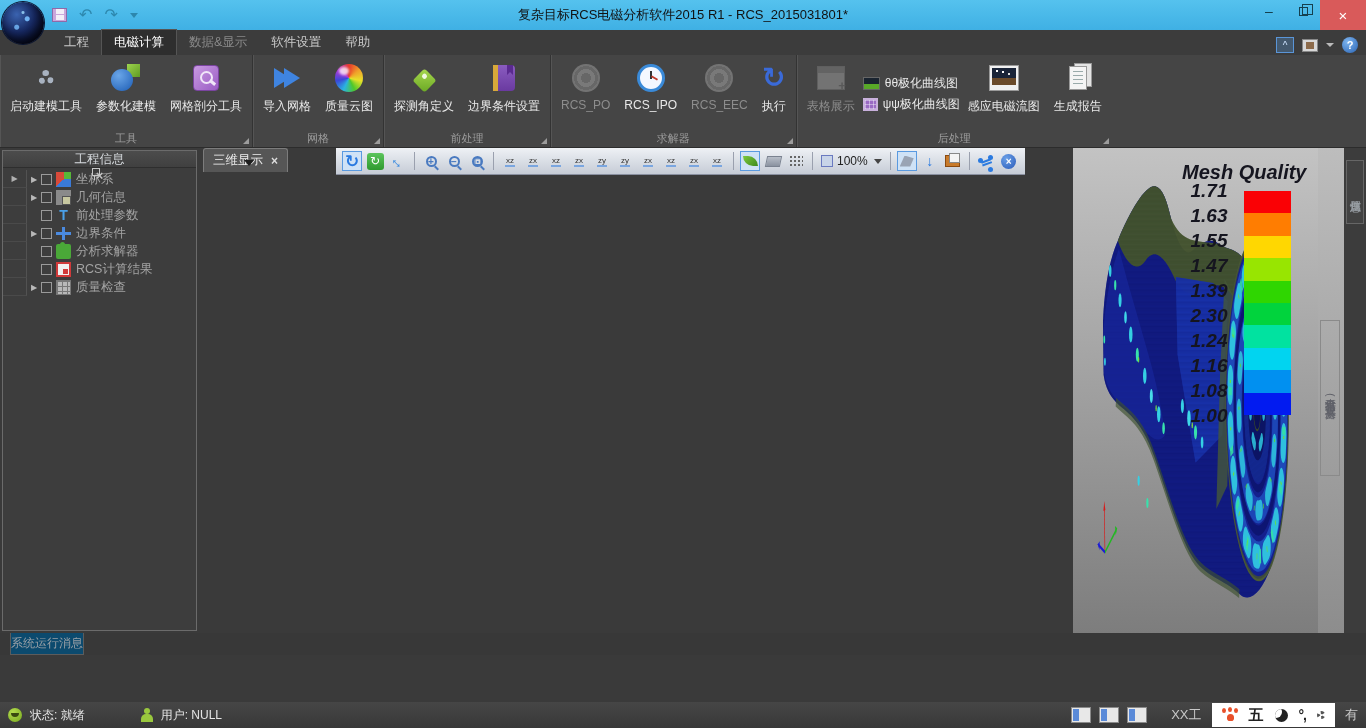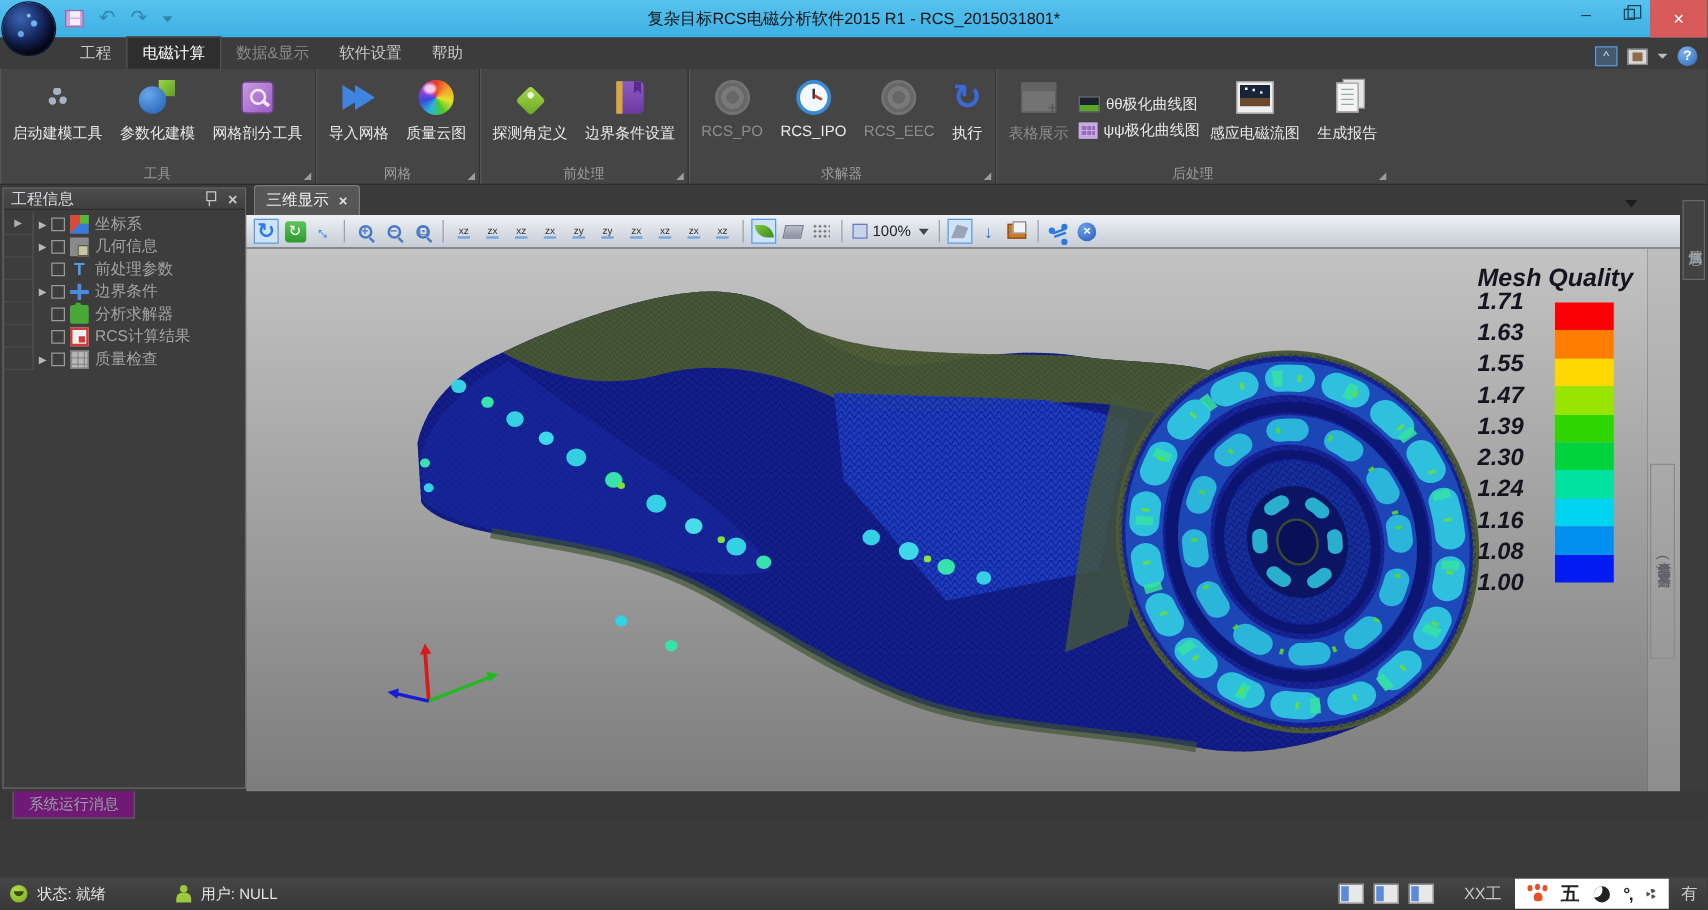--- a/index.html
+++ b/index.html
@@ -117,21 +117,21 @@
   .ic-report::after { content:""; position:absolute; left:3px; top:4px; right:3px; height:1px; background:#9aa;
     box-shadow:0 4px 0 #9aa, 0 8px 0 #9aa, 0 12px 0 #9aa; }
 
   
   .main { flex:1; display:flex; min-height:0; }
 
   
   .left-panel { width:197px; flex:none; padding:2px 0 2px 2px; display:flex; flex-direction:column; }
   .lp-inner { flex:1; border:1px solid #6b6b6b; background:#3d3d3d; display:flex; flex-direction:column; }
   .lp-head { height:17px; background:linear-gradient(#4c4c4c,#404040); border-bottom:1px solid #2e2e2e;
-    display:flex; align-items:center; padding:0 6px; color:#d8dce0; font-size:12.5px; }
+    display:flex; align-items:center; padding:0 6px; color:#d8dce0; font-size:12.5px;flex-direction:column; }
   .lp-head .sp { flex:1; }
   .pin { width:8px; height:12px; position:relative; margin-right:10px; }
   .pin::before { content:""; position:absolute; left:1px; top:0; width:6px; height:6px; border:1px solid #c8c8c8; }
   .pin::after { content:""; position:absolute; left:3px; top:7px; width:1px; height:5px; background:#c8c8c8; }
   .lp-close { color:#c8c8c8; font-size:13px; font-weight:bold; }
   .tree { padding-top:2px; }
   .trow { display:flex; align-items:center; height:18px; }
   .gcell { width:24px; height:18px; flex:none; border-right:1px solid #525252; border-bottom:1px solid #4a4a4a;
     display:flex; align-items:center; justify-content:center; color:#b0b0b0; font-size:8px; }
   .texp { width:14px; flex:none; color:#b8b8b8; font-size:8px; text-align:center; }
@@ -147,21 +147,21 @@
   .ti-bc::after { content:""; position:absolute; left:6px; top:1px; width:3px; height:13px; background:#4a8ae0; }
   .ti-puzzle { background:#4aa838; border-radius:2px; }
   .ti-puzzle::after { content:""; position:absolute; left:4px; top:-2px; width:5px; height:5px; border-radius:50%; background:#4aa838; }
   .ti-rcs { border:2px solid #d03a3a; background:#f0f0f0; }
   .ti-rcs::after { content:""; position:absolute; right:1px; bottom:1px; width:5px; height:5px; background:#d03a3a; }
   .ti-report { background:#b8b8b8; border:1px solid #777;
     background-image:linear-gradient(#777 1px,transparent 1px),linear-gradient(90deg,#777 1px,transparent 1px);
     background-size:5px 5px; }
 
   
-  .viewport { flex:1; display:flex; flex-direction:column; min-width:0; position:relative; }
+  .viewport { flex:1; display:flex; flex-direction:row; min-width:0; position:relative;gap:48px; }
   .vtabs { height:24px; background:#3a3a3a; display:flex; align-items:flex-end; flex:none; position:relative; }
   .vtab { margin-left:6px; padding:3px 9px; background:#565656; border:1px solid #7c7c7c; border-bottom:none;
     border-radius:3px 3px 0 0; color:#eee; font-size:12.5px; display:flex; align-items:center; gap:8px; }
   .vtab .x { font-weight:bold; font-size:12px; color:#ddd; }
   .vtabs .overflow { position:absolute; right:34px; bottom:6px; width:0; height:0;
     border-left:5px solid transparent; border-right:5px solid transparent; border-top:6px solid #1e1e1e; }
   .vtoolbar { height:27px; flex:none; background:linear-gradient(#eef1f5,#c6ccd6); border-bottom:1px solid #8a90a0;
     display:flex; align-items:center; gap:3px; padding:0 6px; }
   .vsep { width:1px; height:18px; background:#9aa0ae; margin:0 3px; }
   .vbtn { min-width:20px; height:20px; display:flex; align-items:center; justify-content:center; border:1px solid transparent; }
@@ -196,33 +196,33 @@
   .gutter { width:26px; flex:none; background:linear-gradient(#bdbdbd,#8d8d8d); position:relative; }
   .vresult-tab { position:absolute; left:2px; top:172px; width:20px; height:156px; border:1px solid #8a8a8a;
     writing-mode:vertical-rl; display:flex; align-items:center; justify-content:center;
     color:#5f6068; font-size:11px; letter-spacing:1px; }
   .canvas svg { position:absolute; inset:0; width:100%; height:100%; }
 
   
   .legend { position:absolute; top:13px; right:18px; width:118px; }
   .legend .ltitle { font-weight:bold; font-style:italic; font-size:20px; color:#15151f; text-align:center; margin-bottom:2px; white-space:nowrap; }
   .legend .lbody { display:flex; }
-  .legend .lvals { width:62px; text-align:left; padding-right:8px; margin-top:-8px; }
+  .legend .lvals { width:62px; text-align:center; padding-right:8px; margin-top:-8px; }
   .legend .lvals div { height:25px; line-height:25px; font-weight:bold; font-style:italic; font-size:19px; color:#15151f; }
   .legend .lbands { width:47px; display:flex; flex-direction:column; margin-top:5px; }
   .legend .lbands div { height:22.4px; }
 
   
   .right-strip { width:22px; flex:none; background:#3c3c3c; display:flex; flex-direction:column; align-items:center; padding:2px 0; }
   .prop-tab { margin-top:10px; width:18px; height:64px; border:1px solid #666; background:#424242;
     writing-mode:vertical-rl; display:flex; align-items:center; justify-content:center; color:#9aa0a6; font-size:11px; }
 
   
   .msgrow { height:22px; flex:none; background:#383838; display:flex; align-items:flex-start; }
-  .msgtab { margin-left:10px; padding:2px 12px; border:1px solid #5c5c5c; border-top:none; background:#701a75;
+  .msgtab { margin-left:10px; padding:2px 0; border:1px solid #5c5c5c; border-top:none; background:#0c4a6e;
     color:#9aa0a6; font-size:12px; }
   .statusbar { height:26px; flex:none; background:linear-gradient(#464646,#383838); display:flex; align-items:center;
     padding:0 8px; color:#e4e4e4; gap:8px;margin-top:47px; }
   .st-ic { width:14px; height:14px; border-radius:50%; background:radial-gradient(circle at 35% 30%,#b4dc4e,#78aa1e); position:relative; }
   .st-ic::after { content:""; position:absolute; left:3px; top:5px; width:8px; height:4px; border-radius:0 0 4px 4px; background:#3a4a10; }
   .st-person { width:12px; height:14px; position:relative; margin-left:48px; }
   .st-person::before { content:""; position:absolute; left:3px; top:0; width:6px; height:6px; border-radius:50%; background:#9ac83e; }
   .st-person::after { content:""; position:absolute; left:0; top:6px; width:12px; height:8px; border-radius:5px 5px 0 0; background:#9ac83e; }
   .statusbar .flexsp { flex:1; }
   .laybtn { width:20px; height:16px; background:#e8e8e8; border:1px solid #8a8a8a; position:relative; }

